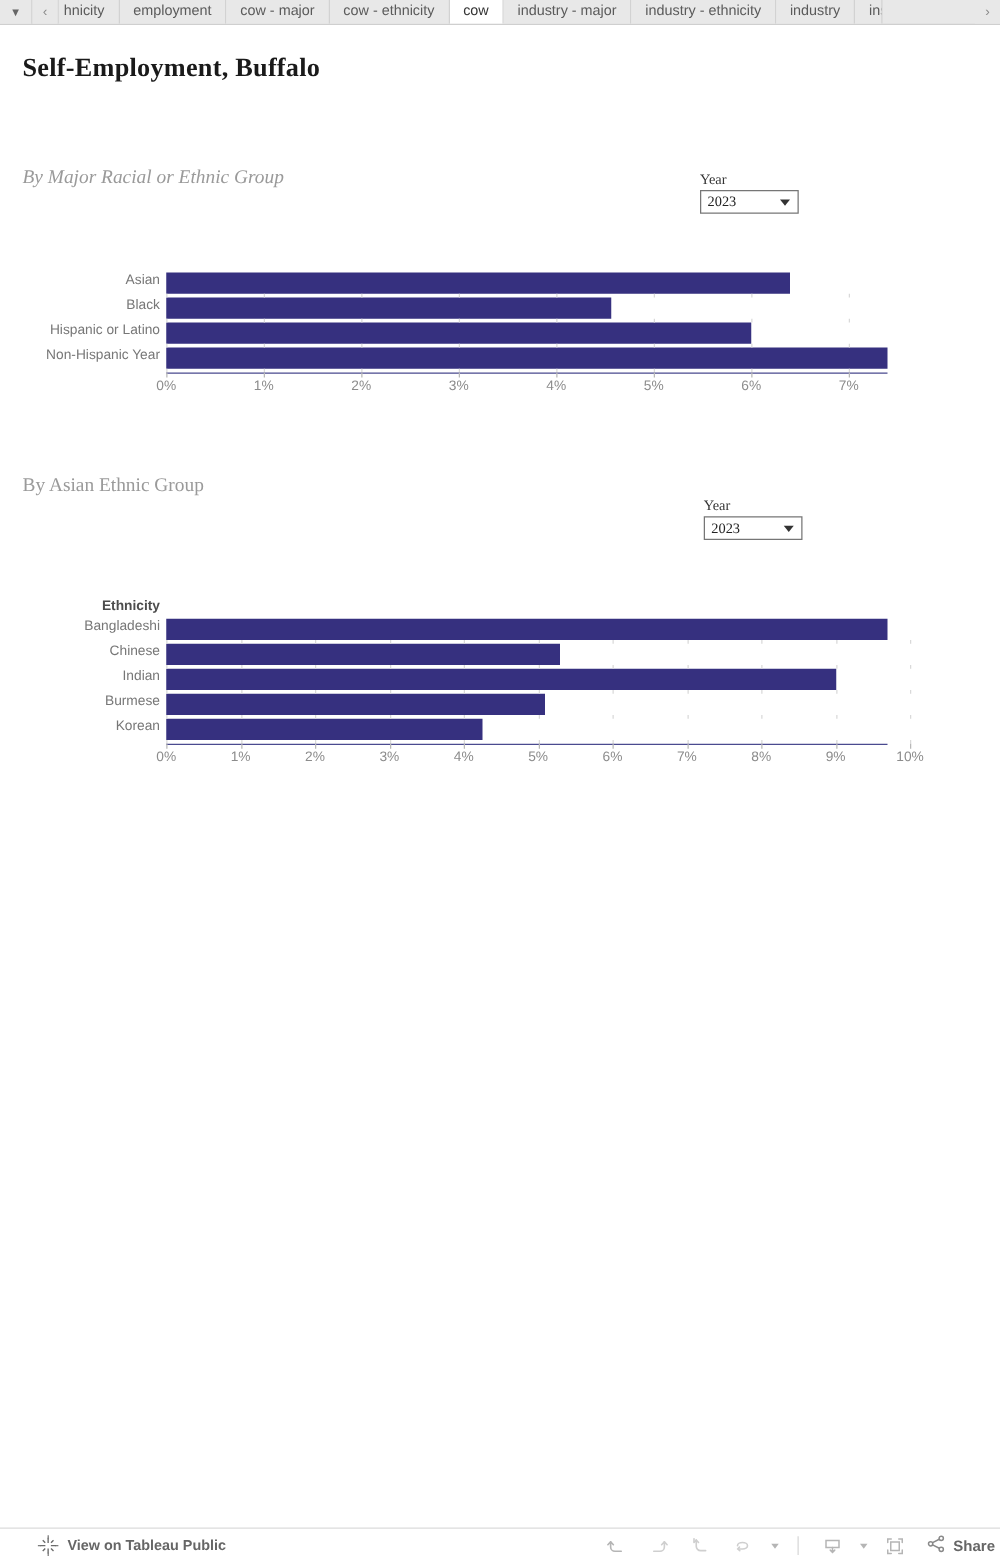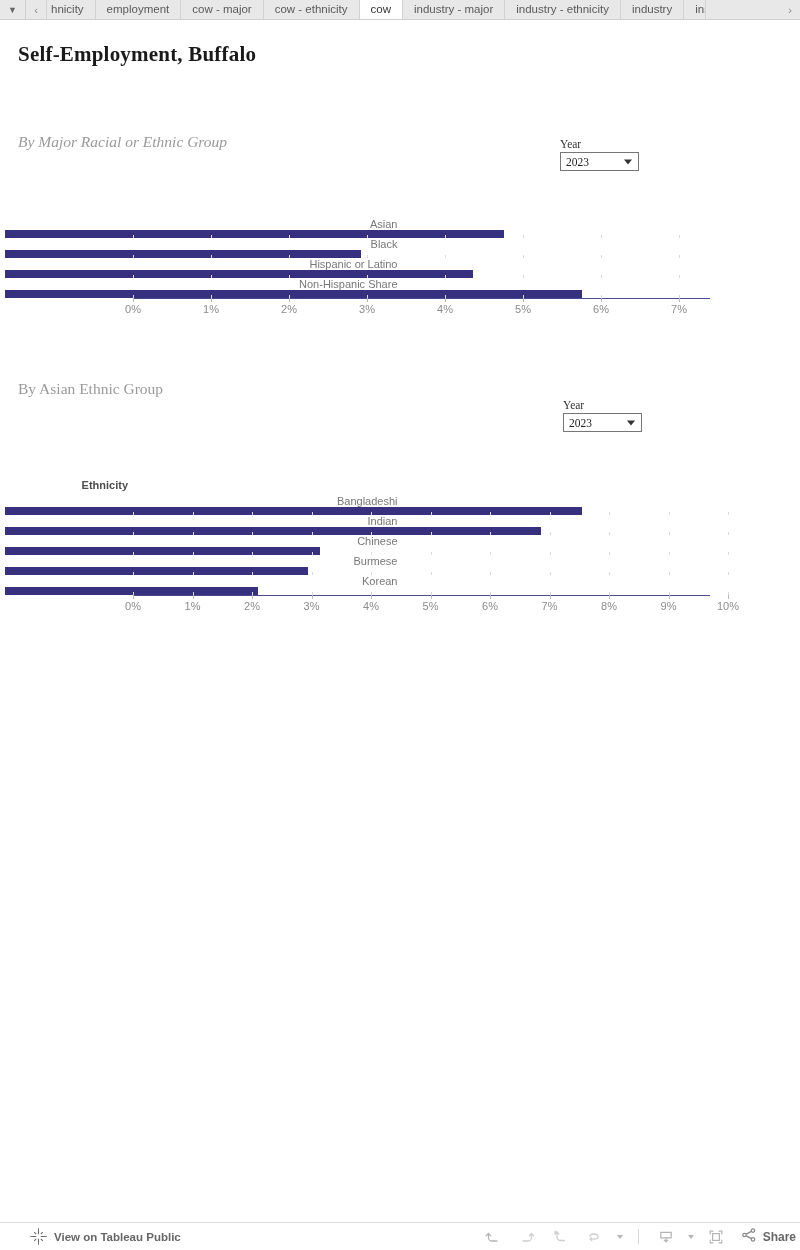--- a/index.html
+++ b/index.html
@@ -95,21 +95,21 @@
   .chart { position: absolute; left: 0; }
   #chart1 { top: 180px; }
   #chart2 { top: 437px; }
 
   .axis-title {
     position: absolute; font-size: 11px; color: #4c4c4c;
     font-weight: bold; text-align: right;
     font-family: "Liberation Sans", sans-serif;
   }
   .rows { position: absolute; left: 0; top: 0; }
-  .row { display: flex; align-items: center; flex-direction: column; }
+  .row { display: flex; align-items: flex-start; }
   .row-label {
     font-size: 11px; color: #777777;
     text-align: right; padding-right: 5px;
     font-family: "Liberation Sans", sans-serif;
     white-space: nowrap;
   }
   .bar-cell { position: relative; }
   .bar { background: #36307f; height: 100%; }
 
   .axis {
@@ -246,21 +246,21 @@
             <div class="bar" title="Black: 4.56%" style="width: 355.68px; background: rgb(54, 48, 127);"></div>
           </div>
         </div>
         <div class="row" style="height: 20px;">
           <div class="row-label" style="width: 128px;">Hispanic or Latino</div>
           <div class="bar-cell" style="height: 17px; width: 667px;">
             <div class="bar" title="Hispanic or Latino: 6%" style="width: 468px; background: rgb(54, 48, 127);"></div>
           </div>
         </div>
         <div class="row" style="height: 20px;">
-          <div class="row-label" style="width: 128px;">Non-Hispanic Share</div>
+          <div class="row-label" style="width: 128px;">Non-Hispanic Year</div>
           <div class="bar-cell" style="height: 17px; width: 667px;">
             <div class="bar" title="Non-Hispanic White: 7.4%" style="width: 577.2px; background: rgb(54, 48, 127);"></div>
           </div>
         </div>
       </div>
       <div class="gridmark" style="left: 133px; top: 35px; height: 3px;"></div>
       <div class="gridmark" style="left: 133px; top: 55px; height: 3px;"></div>
       <div class="gridmark" style="left: 133px; top: 75px; height: 3px;"></div>
       <div class="gridmark" style="left: 133px; top: 95px; height: 3px;"></div>
       <div class="gridmark" style="left: 211px; top: 35px; height: 3px;"></div>
@@ -313,29 +313,29 @@
   <div class="chart" id="chart2">
       <div class="axis-title" style="left: 5px; width: 123px; top: 22px;">Ethnicity</div>
       <div class="rows" style="top: 38px; left: 5px;">
         <div class="row" style="height: 20px;">
           <div class="row-label" style="width: 128px;">Bangladeshi</div>
           <div class="bar-cell" style="height: 17px; width: 667px;">
             <div class="bar" title="Bangladeshi: 9.7%" style="width: 577.15px; background: rgb(54, 48, 127);"></div>
           </div>
         </div>
         <div class="row" style="height: 20px;">
+          <div class="row-label" style="width: 128px;">Chinese</div>
+          <div class="bar-cell" style="height: 17px; width: 667px;">
+            <div class="bar" title="Chinese: 5.3%" style="width: 315.35px; background: rgb(54, 48, 127);"></div>
+          </div>
+        </div>
+        <div class="row" style="height: 20px;">
           <div class="row-label" style="width: 128px;">Indian</div>
           <div class="bar-cell" style="height: 17px; width: 667px;">
             <div class="bar" title="Indian: 9%" style="width: 535.5px; background: rgb(54, 48, 127);"></div>
-          </div>
-        </div>
-        <div class="row" style="height: 20px;">
-          <div class="row-label" style="width: 128px;">Chinese</div>
-          <div class="bar-cell" style="height: 17px; width: 667px;">
-            <div class="bar" title="Chinese: 5.3%" style="width: 315.35px; background: rgb(54, 48, 127);"></div>
           </div>
         </div>
         <div class="row" style="height: 20px;">
           <div class="row-label" style="width: 128px;">Burmese</div>
           <div class="bar-cell" style="height: 17px; width: 667px;">
             <div class="bar" title="Burmese: 5.1%" style="width: 303.45px; background: rgb(54, 48, 127);"></div>
           </div>
         </div>
         <div class="row" style="height: 20px;">
           <div class="row-label" style="width: 128px;">Korean</div>

